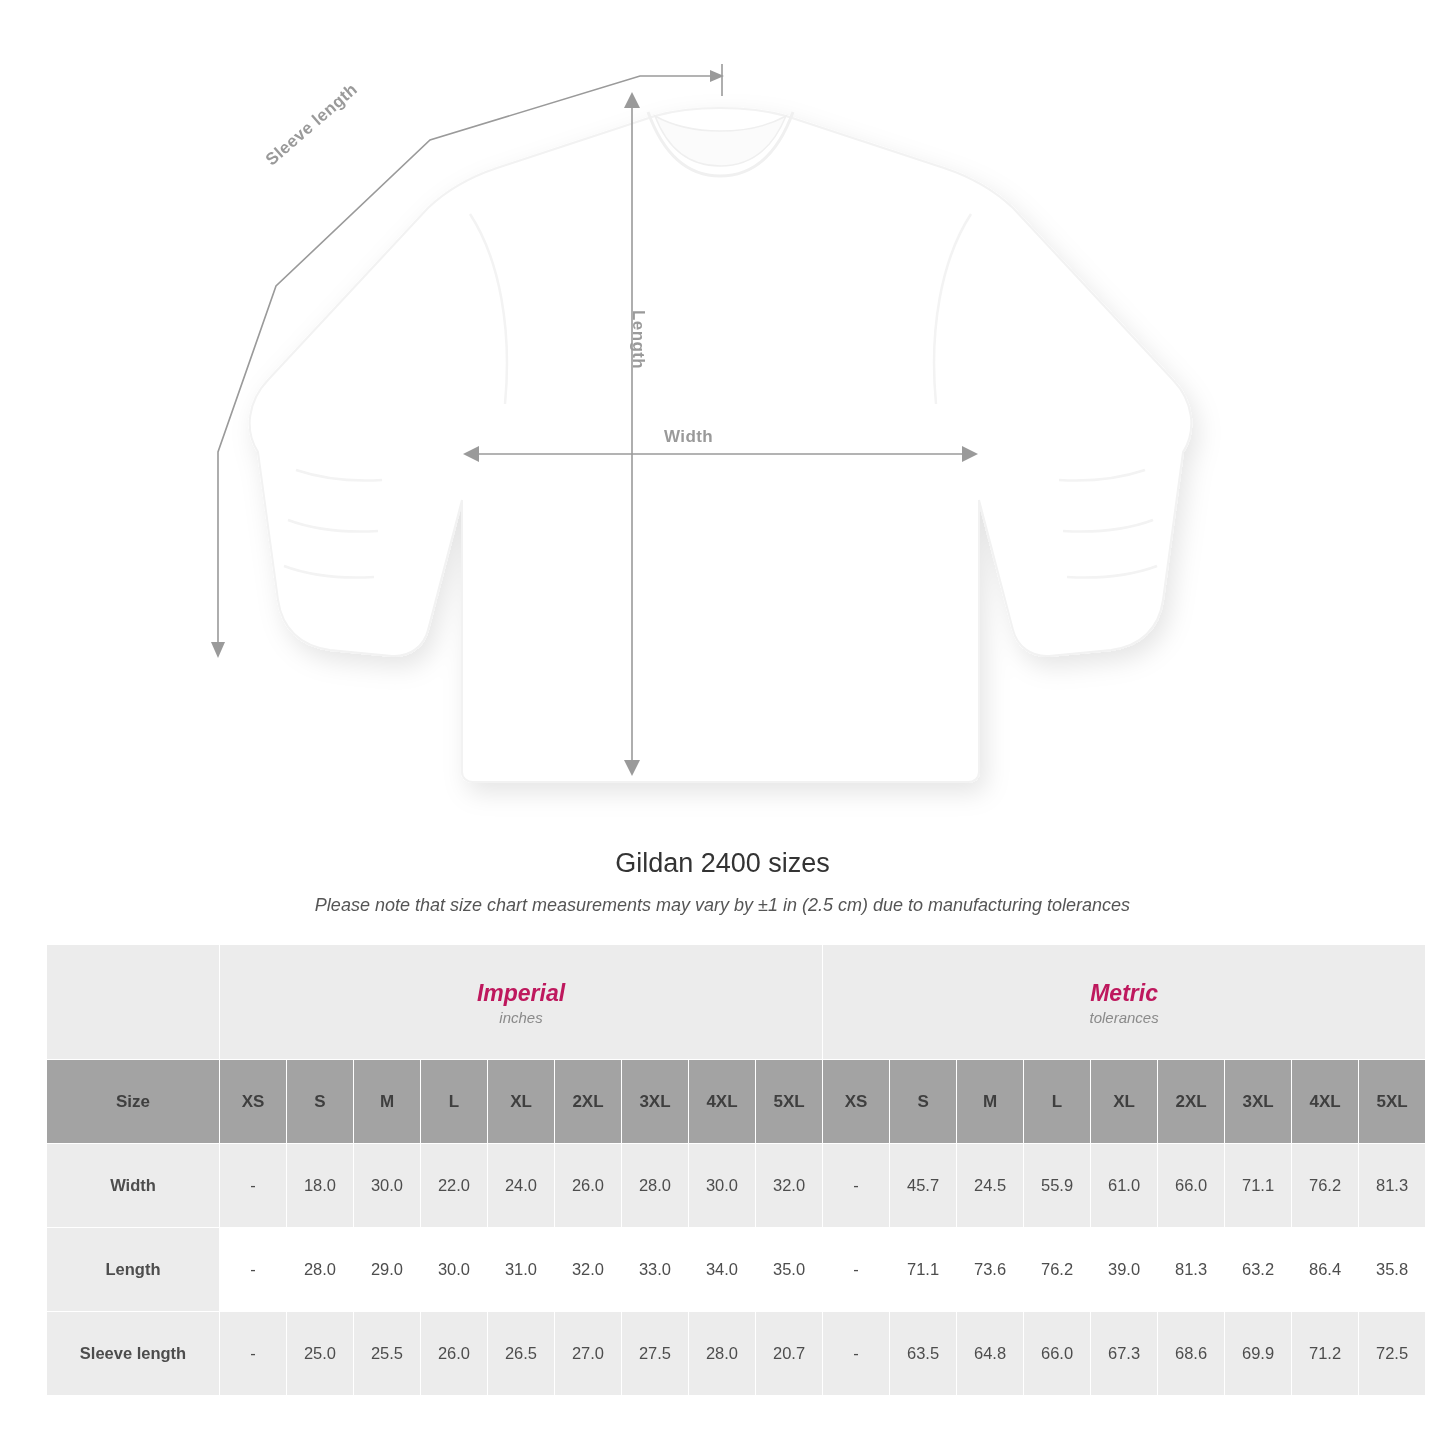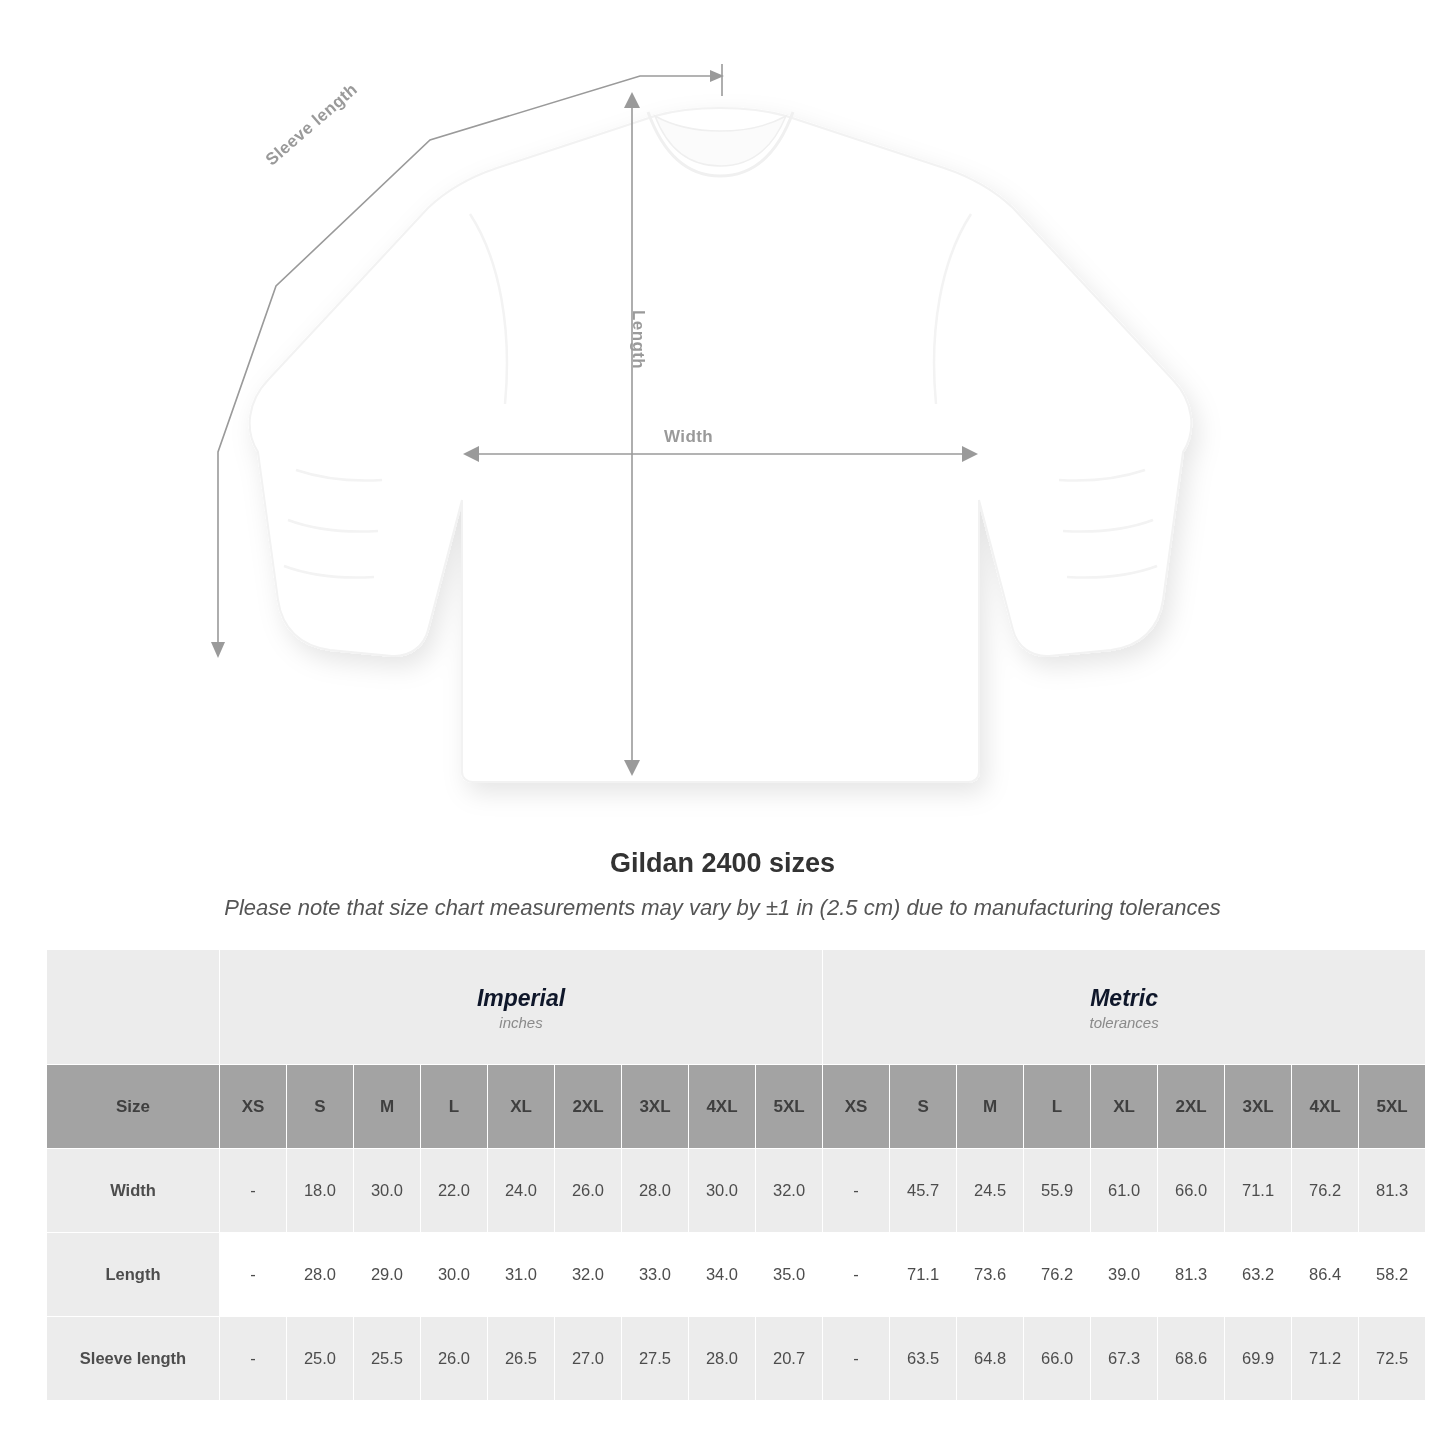--- a/index.html
+++ b/index.html
@@ -56,26 +56,26 @@
     top: 427px;
   }
 
   
   .title-block {
     text-align: center;
     margin-top: 18px;
   }
   .chart-title {
     font-size: 27px;
-    font-weight: bold;
+    font-weight: normal;
     color: #333333;
     margin: 0 0 16px 0;
   }
   .chart-note {
-    font-size: 22px;
+    font-size: 18px;
     font-style: italic;
     color: #555555;
     margin: 0;
   }
 
   
   .table-wrap {
     margin: 28px 46px 0 46px;
   }
   table.size-table {
@@ -92,21 +92,21 @@
   }
   .unit-head {
     height: 114px;
     background: #ececec;
     vertical-align: middle;
   }
   .unit-head .unit-name {
     font-size: 23px;
     font-style: italic;
     font-weight: bold;
-    color: #0f172a;
+    color: #be185d;
     line-height: 1.35;
   }
   .unit-head .unit-sub {
     font-size: 15px;
     font-style: italic;
     color: #8a8a8a;
   }
   .row-head-cell {
     background: #ececec;
     font-weight: bold;
@@ -323,21 +323,21 @@
           <td>34.0</td>
           <td>35.0</td>
           <td>-</td>
           <td>71.1</td>
           <td>73.6</td>
           <td>76.2</td>
           <td>39.0</td>
           <td>81.3</td>
           <td>63.2</td>
           <td>86.4</td>
-          <td>58.2</td>
+          <td>35.8</td>
         </tr>
 
         <tr class="data-row shade">
           <td class="row-head-cell">Sleeve length</td>
           <td>-</td>
           <td>25.0</td>
           <td>25.5</td>
           <td>26.0</td>
           <td>26.5</td>
           <td>27.0</td>

